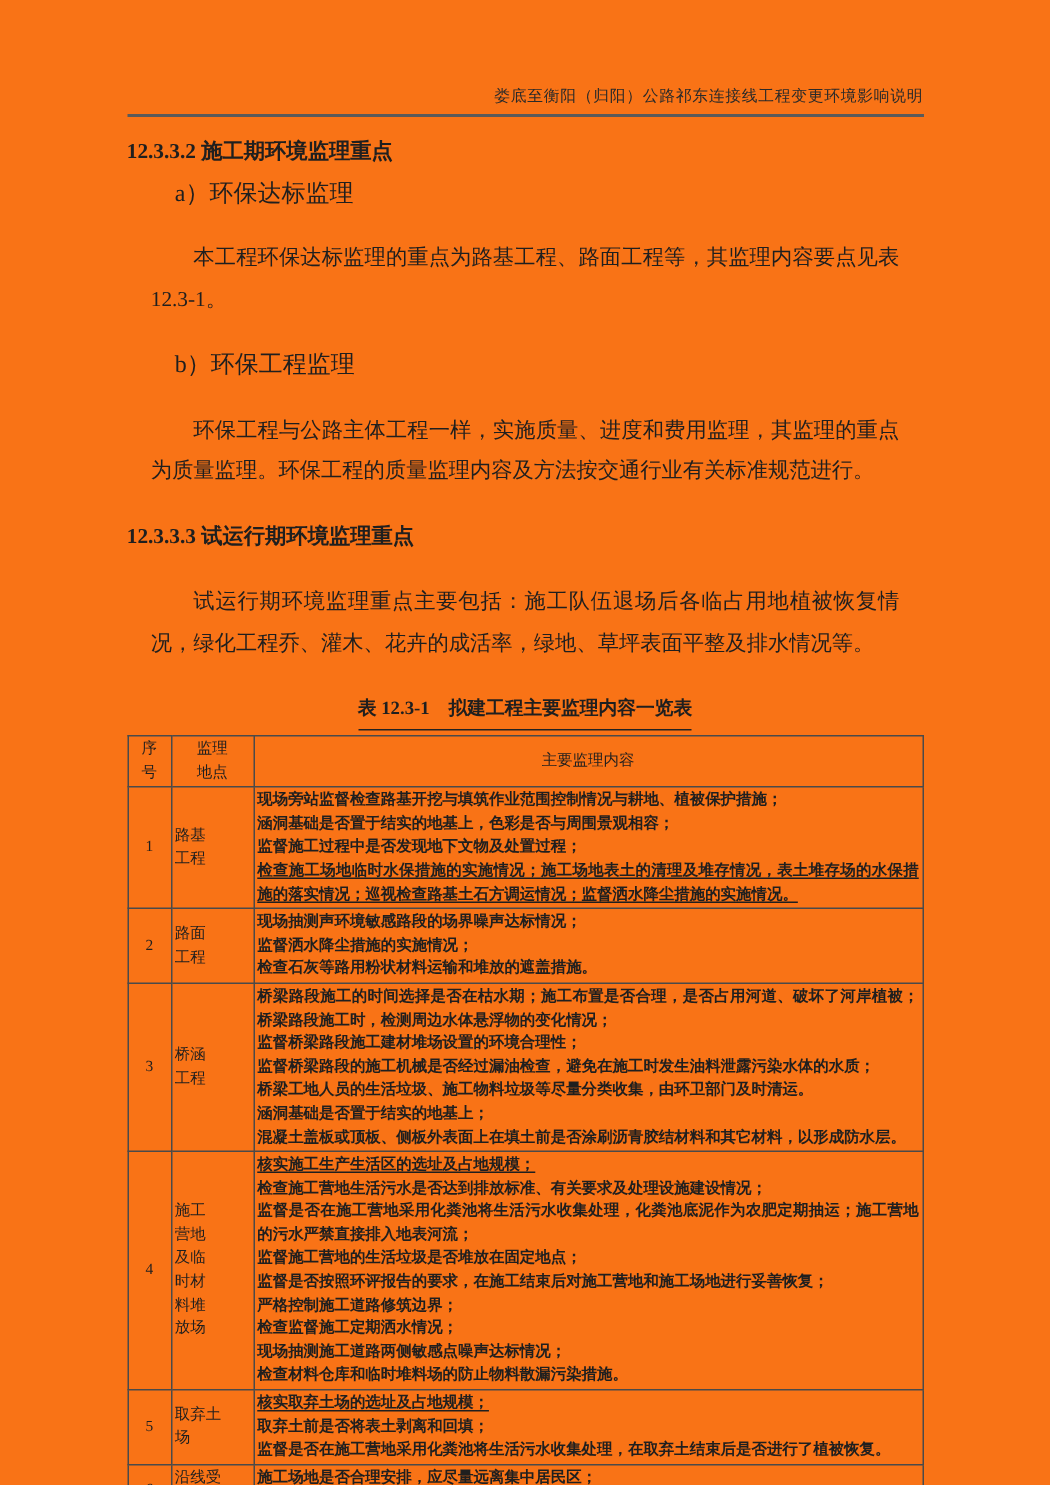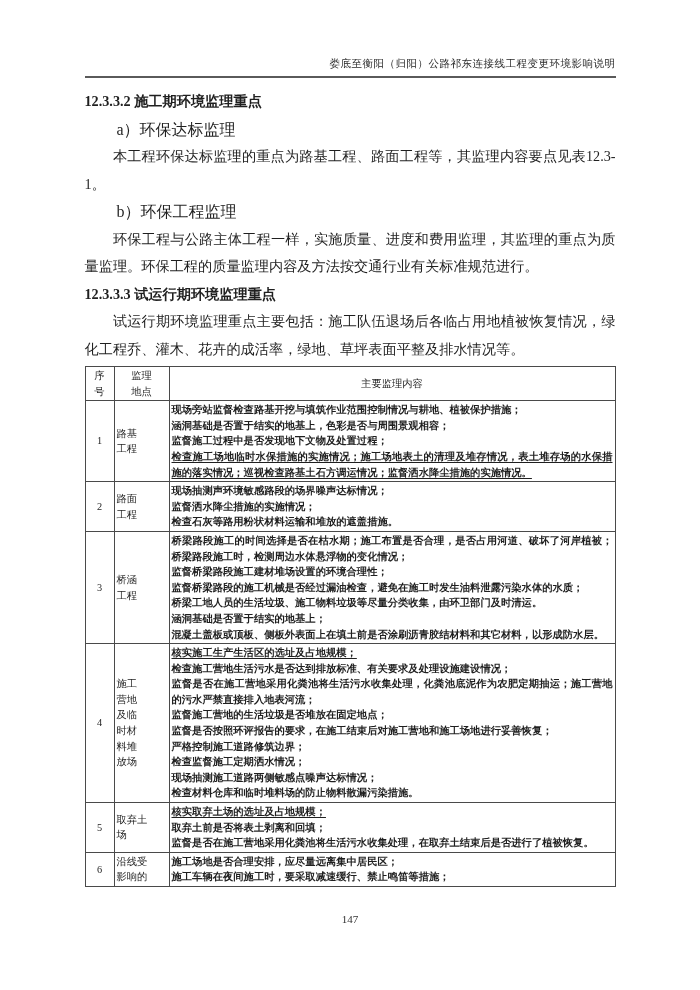--- a/index.html
+++ b/index.html
@@ -1,20 +1,20 @@
 <!DOCTYPE html>
 <html><head>
 <meta charset="utf-8">
 <style>
   html,body{margin:0;padding:0;background:#888;}
   .page{
     position:relative;
     width:700px;height:990px;
     margin:0 auto;
-    background:#ffffff;
+    background:#f97316;
     font-family:"Liberation Serif","DejaVu Serif",serif;
     color:#1f1f1f;
     box-sizing:border-box;
     padding-top:57px;
     overflow:hidden;
   }
   .content{width:531px;margin:0 auto;}
   .running-header{
     font-size:10.5px;
     text-align:right;
@@ -26,21 +26,21 @@
   }
   .sec-heading{
     font-size:14.2px;font-weight:bold;
     line-height:27.5px;margin:0;
   }
   .sub-heading{
     font-size:16px;line-height:27.5px;margin:0;
     text-indent:2em;
   }
   .para{
-    font-size:14.2px;line-height:27.5px;margin:0;
+    font-size:14.2px;line-height:27.5px;margin:16px;
     text-indent:2em;text-align:justify;
   }
   .table-title{
     text-align:center;line-height:26px;margin-top:2px;
   }
   .table-title span{
     display:inline-block;
     font-size:12.5px;font-weight:bold;
     border-bottom:1.4px solid #222;
     padding-bottom:1px;
@@ -81,20 +81,23 @@
     <div class="running-header">娄底至衡阳（归阳）公路祁东连接线工程变更环境影响说明</div>
 
     <p class="sec-heading">12.3.3.2 施工期环境监理重点</p>
     <p class="sub-heading">a）环保达标监理</p>
     <p class="para">本工程环保达标监理的重点为路基工程、路面工程等，其监理内容要点见表12.3-1。</p>
     <p class="sub-heading">b）环保工程监理</p>
     <p class="para">环保工程与公路主体工程一样，实施质量、进度和费用监理，其监理的重点为质量监理。环保工程的质量监理内容及方法按交通行业有关标准规范进行。</p>
     <p class="sec-heading">12.3.3.3 试运行期环境监理重点</p>
     <p class="para">试运行期环境监理重点主要包括：施工队伍退场后各临占用地植被恢复情况，绿化工程乔、灌木、花卉的成活率，绿地、草坪表面平整及排水情况等。</p>
 
+    <div class="table-title">
+      <span>表 12.3-1　拟建工程主要监理内容一览表</span>
+    </div>
 
     <table class="monitor-table">
       <thead>
         <tr>
           <th class="col-no">序
 号</th>
           <th class="col-loc">监理
 地点</th>
           <th class="col-content">主要监理内容</th>
         </tr>

